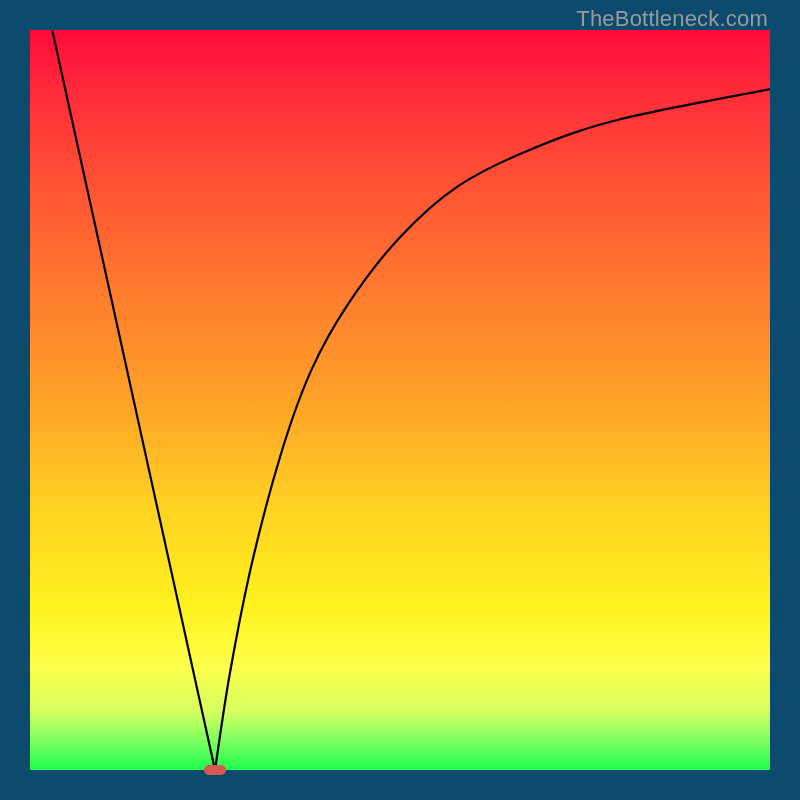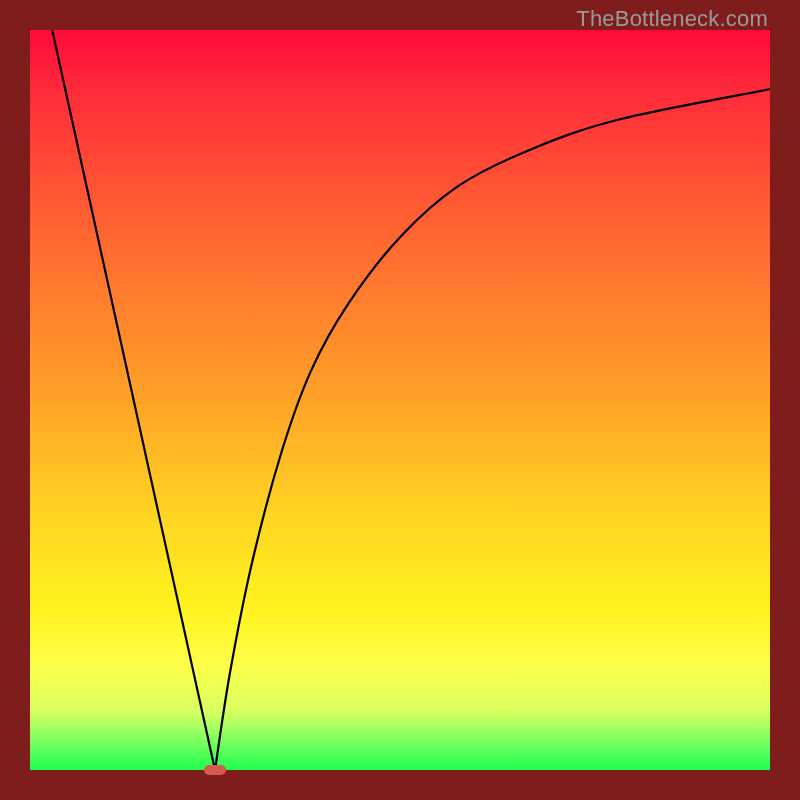--- a/index.html
+++ b/index.html
@@ -10,21 +10,21 @@
     background: #000;
     overflow: hidden;
     font-family: Arial, Helvetica, sans-serif;
   }
   .frame {
     position: absolute;
     top: 0;
     left: 0;
     width: 800px;
     height: 800px;
-    background: #7f1d1d;
+    background: #0c4a6e;
   }
   .plot-area {
     position: absolute;
     top: 30px;
     left: 30px;
     width: 740px;
     height: 740px;
     
     background: linear-gradient(
       to bottom,

